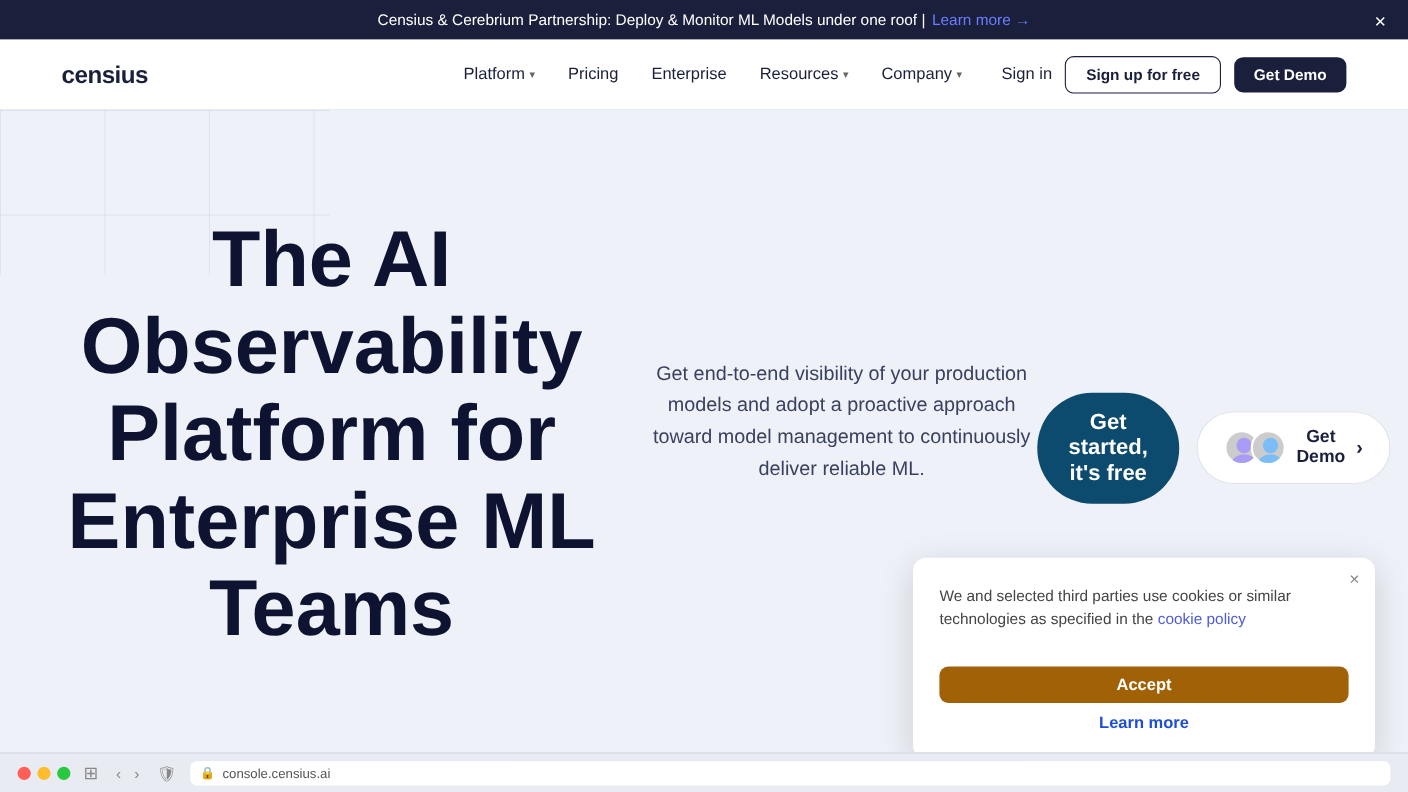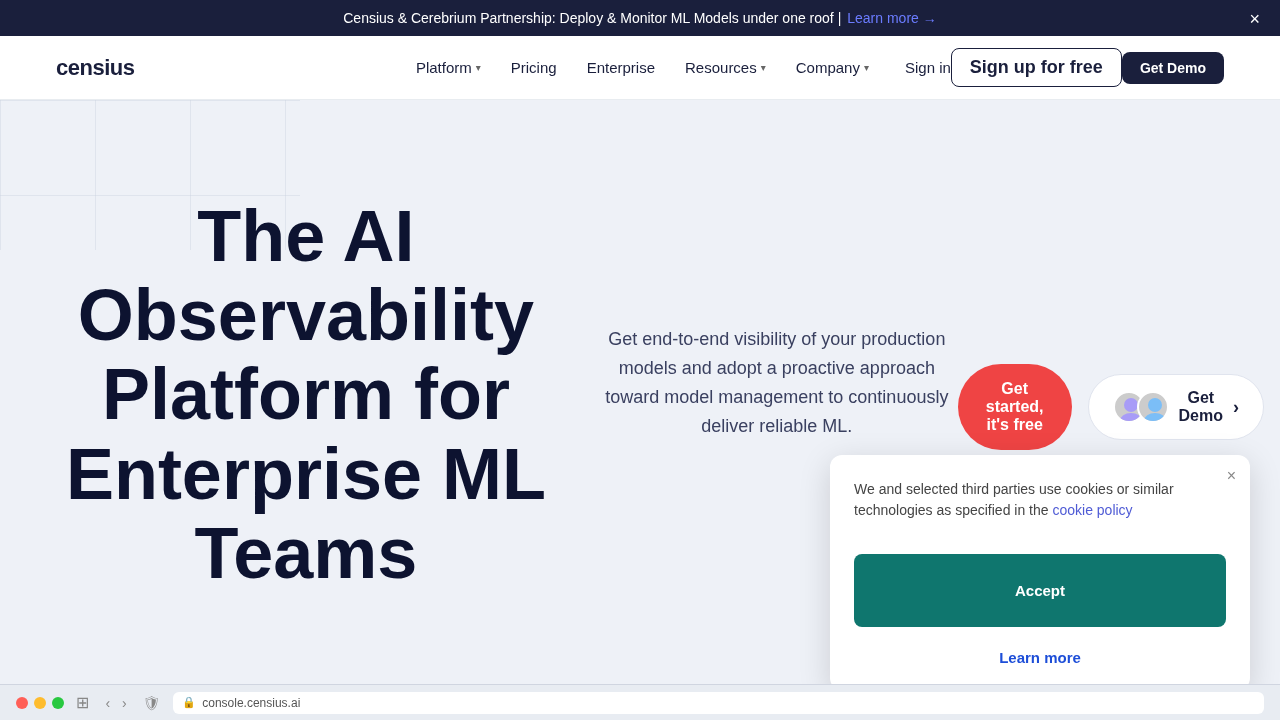--- a/index.html
+++ b/index.html
@@ -71,35 +71,36 @@
       cursor: pointer;
       text-align: center;
     }
     .nav-chevron {
       font-size: 10px;
       color: #666;
     }
     #nav-actions {
       display: flex;
       align-items: center;
+      gap: 12px;
     }
     .sign-in-link {
       color: #1a1f3c;
       text-decoration: none;
       font-size: 15px;
       font-weight: 500;
       cursor: pointer;
     }
     .btn-outline {
       border: 1.5px solid #1a1f3c;
       background: transparent;
       color: #1a1f3c;
       padding: 8px 18px;
       border-radius: 8px;
-      font-size: 18px;
+      font-size: 14px;
       font-weight: 600;
       cursor: pointer;
     }
     .btn-filled {
       background: #1a1f3c;
       color: white;
       padding: 8px 18px;
       border-radius: 8px;
       font-size: 14px;
       font-weight: 600;
@@ -148,25 +149,25 @@
       z-index: 2;
     }
     #hero-cta {
       display: flex;
       gap: 16px;
       align-items: center;
       position: relative;
       z-index: 2;
     }
     .btn-primary-hero {
-      background: #ef4444;
+      background: #0c4a6e;
       color: white;
       padding: 16px 28px;
       border-radius: 50px;
-      font-size: 16px;
+      font-size: 20px;
       font-weight: 600;
       border: none;
       cursor: pointer;
     }
     .btn-secondary-hero {
       background: white;
       color: #1a1f3c;
       padding: 14px 24px;
       border-radius: 50px;
       font-size: 16px;
@@ -221,29 +222,29 @@
       line-height: 1.55;
       margin-bottom: 32px;
     }
     #cookie-text a {
       color: #4f5bd5;
       text-decoration: none;
     }
     #cookie-accept-btn {
       display: block;
       width: 100%;
-      background: #0f766e;
+      background: #a16207;
       color: white;
       border: none;
       border-radius: 8px;
-      padding: 28px;
+      padding: 8px;
       font-size: 15px;
       font-weight: 600;
       cursor: pointer;
-      margin-bottom: 22px;
+      margin-bottom: 10px;
     }
     #cookie-learn-more {
       display: block;
       width: 100%;
       text-align: center;
       background: none;
       border: none;
       color: #1d4ed8;
       font-size: 15px;
       font-weight: 600;

